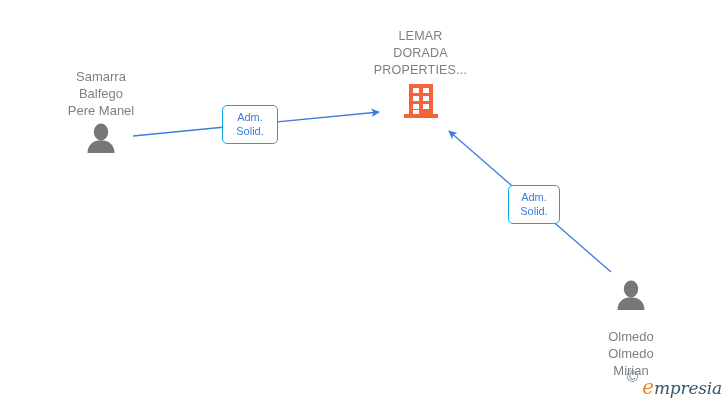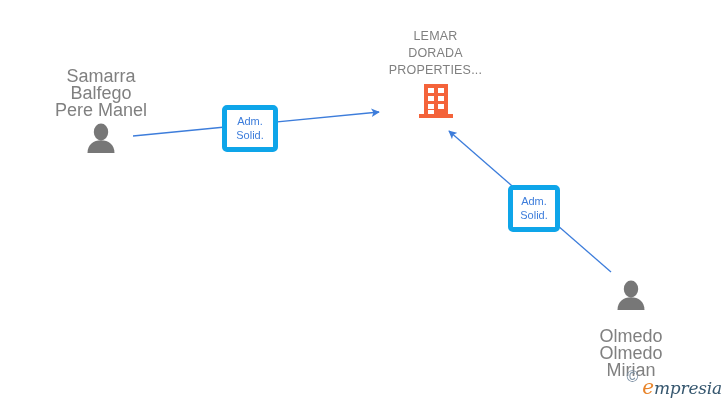--- a/index.html
+++ b/index.html
@@ -22,21 +22,21 @@
     position: absolute;
     left: 0;
     top: 0;
     width: 728px;
     height: 400px;
   }
 
   
   .company-node {
     position: absolute;
-    left: 368px;
+    left: 353px;
     top: 28px;
     width: 135px;
     text-align: center;
   }
   .company-title {
     font-size: 12.5px;
     line-height: 17px;
     color: #808080;
     letter-spacing: 0.2px;
     white-space: pre-line;
@@ -49,38 +49,38 @@
 
   
   .person-node {
     position: absolute;
     text-align: center;
   }
   .person-node.left  { left: 36px;  top: 68px;  width: 130px; }
   .person-node.right { left: 566px; top: 280px; width: 130px; }
 
   .person-label {
-    font-size: 18px;
+    font-size: 13px;
     line-height: 17px;
     color: #808080;
     white-space: pre-line;
   }
   .person-icon-wrap {
     display: flex;
     justify-content: center;
   }
   .person-node.left .person-icon-wrap  { margin-top: 4px; }
   .person-node.right .person-label     { margin-top: 18px; }
 
   
   .rel-box {
     position: absolute;
     box-sizing: border-box;
     background: #ffffff;
-    border: 5px solid #0ea5e9;
+    border: 1px solid #0ea5e9;
     border-radius: 5px;
     color: #3d7ddb;
     font-size: 11px;
     line-height: 14px;
     text-align: center;
     padding: 4px 6px 5px;
     white-space: pre-line;
     z-index: 5;
   }
   .rel-box.rel-1 { left: 222px; top: 105px; width: 56px; }

